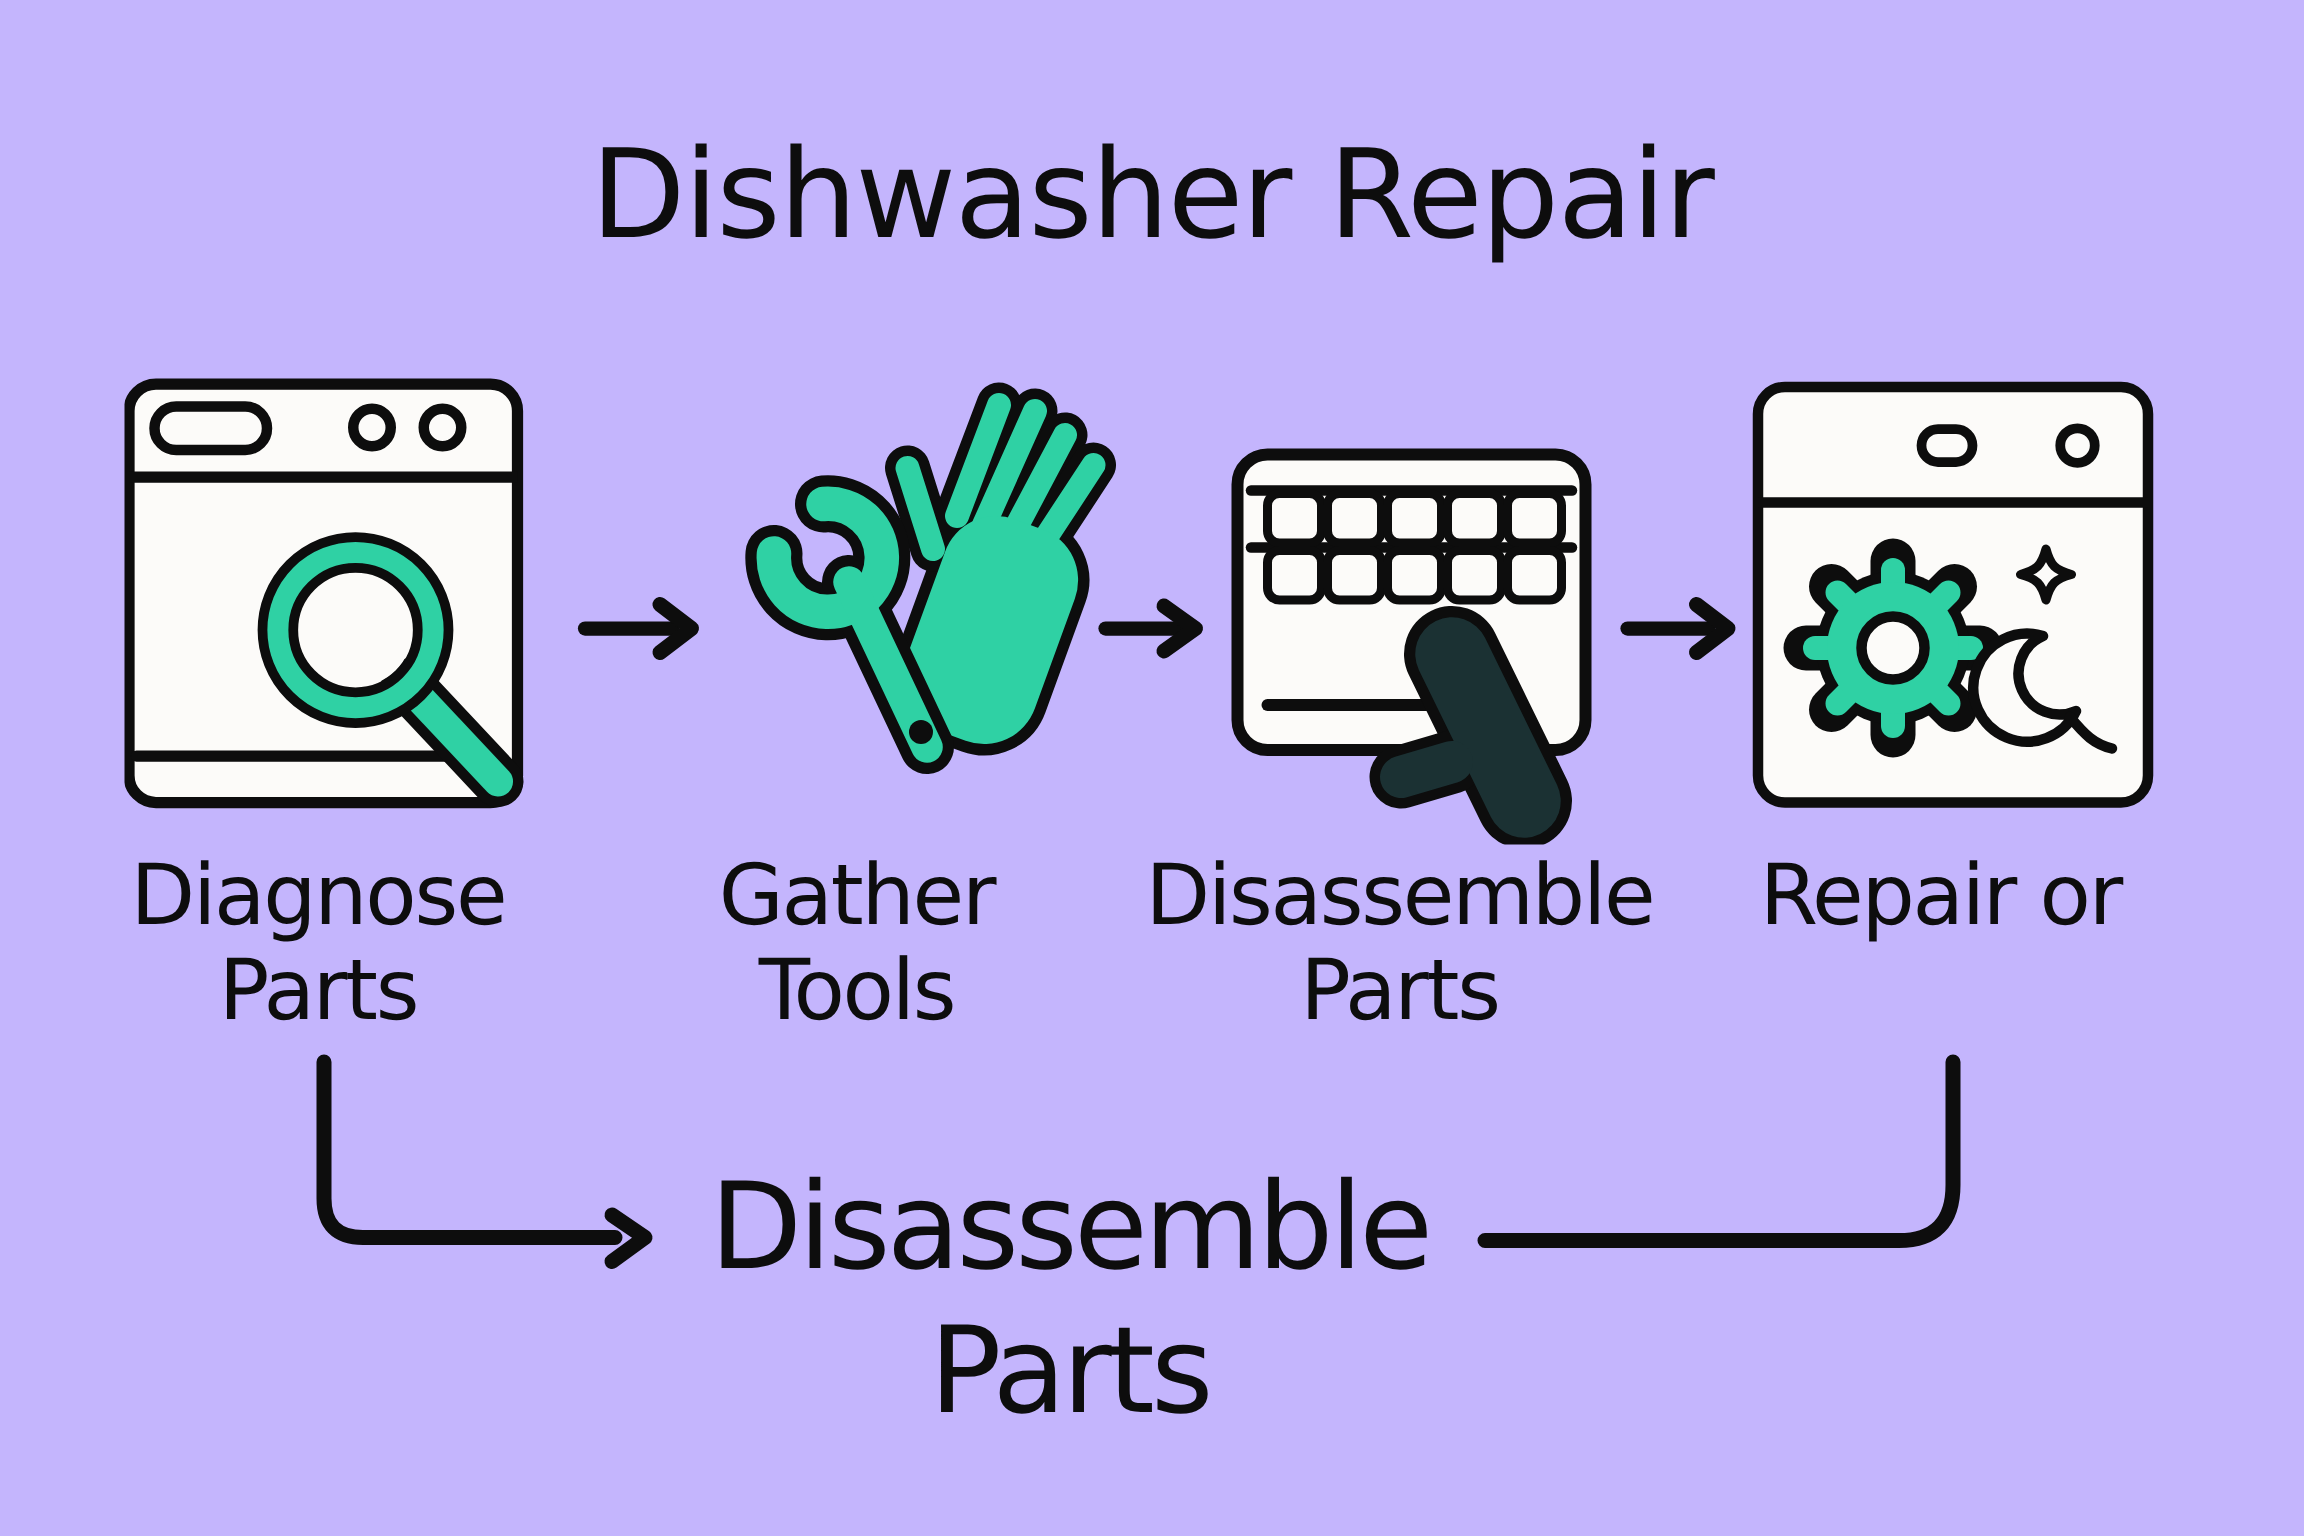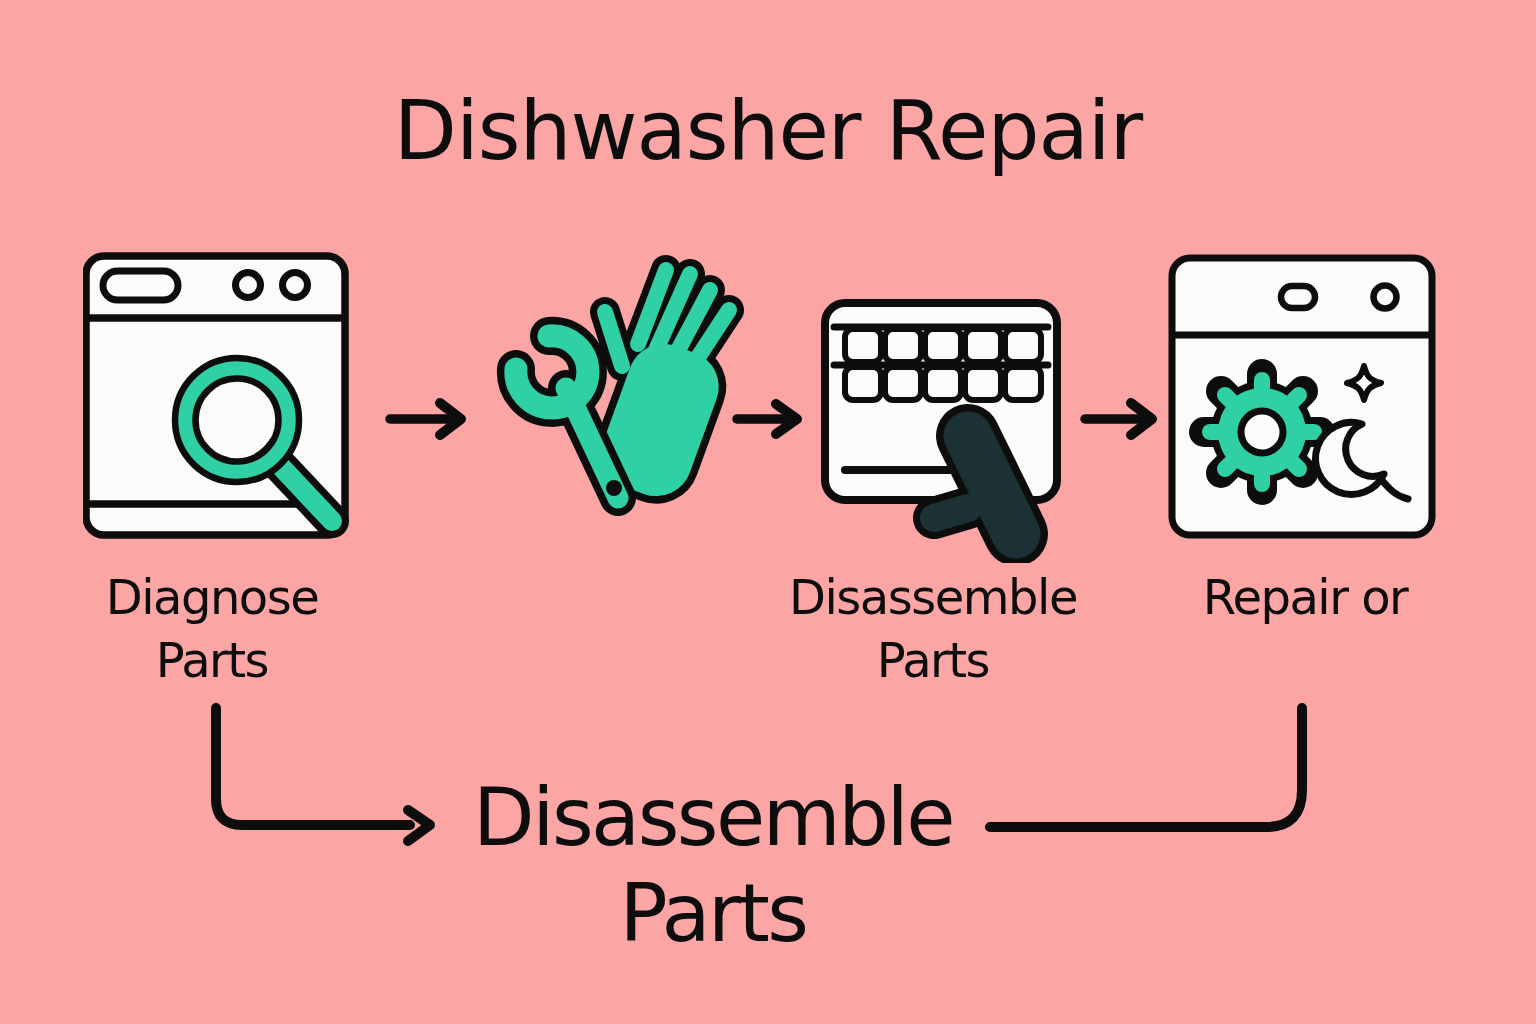--- a/index.html
+++ b/index.html
@@ -1,29 +1,29 @@
 <!DOCTYPE html>
 <html><head>
 <meta charset="utf-8">
 <style>
   html,body{margin:0;padding:0;background:#f8f7f4;}
-  .canvas{position:relative;width:1536px;height:1024px;background:#fca5a5;overflow:hidden;
+  .canvas{position:relative;width:1536px;height:1024px;background:#c4b5fd;overflow:hidden;
           font-family:"DejaVu Sans",sans-serif;color:#0d0d0d;}
   .title{position:absolute;left:0;right:0;top:90px;margin:0;text-align:center;
          font-size:82px;font-weight:400;letter-spacing:-1px;line-height:1;}
   .connectors{position:absolute;left:0;top:0;width:1536px;height:1024px;pointer-events:none;}
   .icon{position:absolute;}
   .icon svg{display:block;}
   .i1{left:83px;top:252px;}
   .i2{left:488px;top:248px;}
   .i3{left:818px;top:298px;}
   .i4{left:1168px;top:252px;}
   .step-label{position:absolute;top:566px;width:350px;text-align:center;
-              font-size:48px;line-height:63px;letter-spacing:-1.5px;}
-  .l1{left:37px;} .l2{left:396px;} .l3{left:758px;} .l4{left:1130px;}
+              font-size:56px;line-height:63px;letter-spacing:-1.5px;}
+  .l1{left:37px;} .l2{left:396px;} .l3{left:758px;} .l4{left:1064px;text-align:right;}
   .footer-label{position:absolute;left:413px;top:770px;width:600px;text-align:center;
                 font-size:80px;line-height:96px;letter-spacing:-2.5px;}
 </style>
 </head>
 <body>
 
 <div class="canvas">
 
   <h1 class="title">Dishwasher Repair</h1>
 
@@ -161,20 +161,24 @@
         <path d="M 194 172 A 36 36 0 1 0 216 222 A 24 24 0 0 1 194 172 Z" fill="#fcfbf9" stroke-linejoin="round"></path>
         <path d="M 212 226 C 222 238 228 244 240 247"></path>
       </g>
     </svg>
   </div>
 
   <div class="step-label l1">
     <div>Diagnose</div>
     <div>Parts</div>
   </div>
+  <div class="step-label l2">
+    <div>Gather</div>
+    <div>Tools</div>
+  </div>
   <div class="step-label l3">
     <div>Disassemble</div>
     <div>Parts</div>
   </div>
   <div class="step-label l4">
     <div>Repair or</div>
   </div>
 
   <div class="footer-label">
     <div>Disassemble</div>

